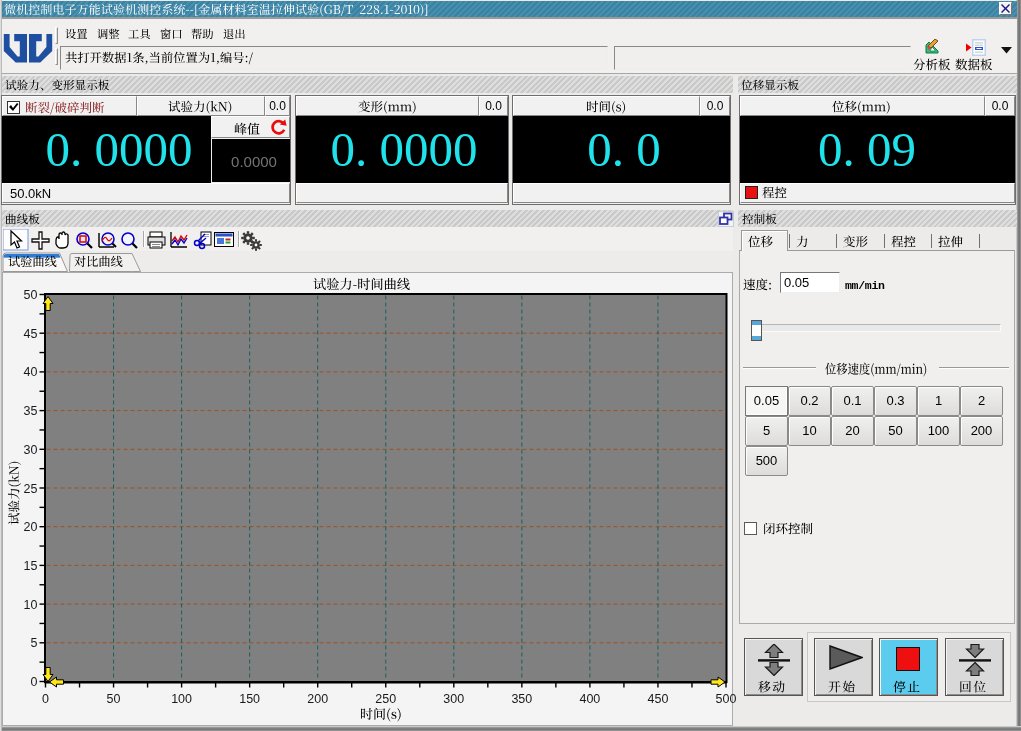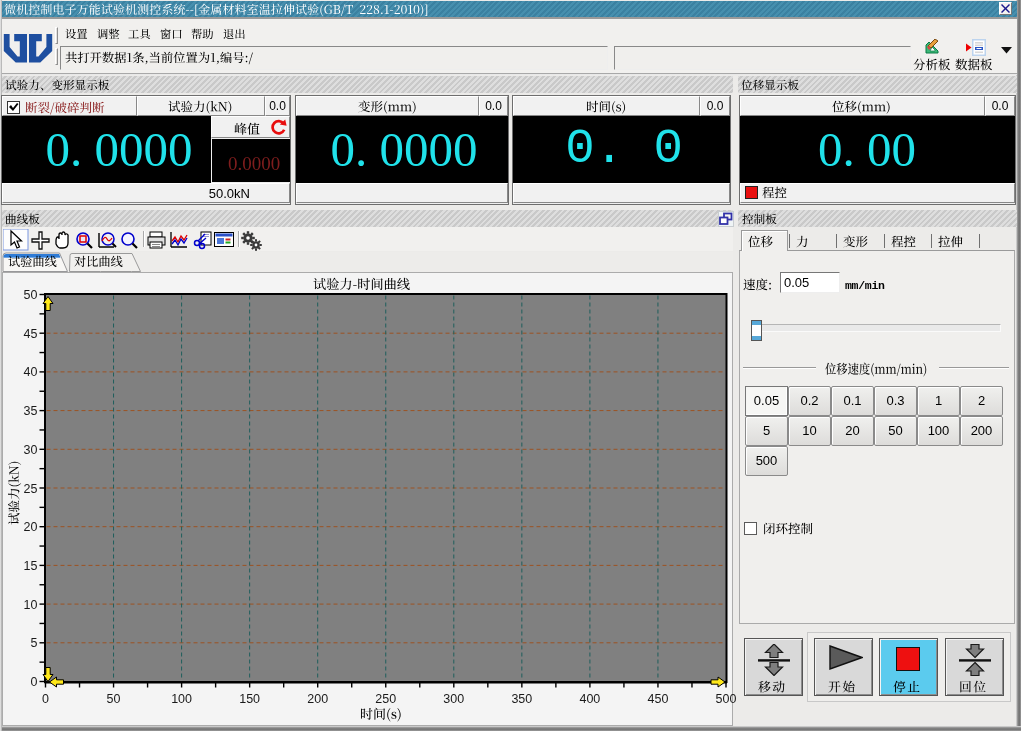--- a/index.html
+++ b/index.html
@@ -237,23 +237,23 @@
     <g transform="translate(0,11.7) scale(0.013,-0.013)" fill="#000">
       <use href="#g78"></use>
       <use href="#g79" x="1000"></use>
     </g>
   </svg>
 <svg class="a" style="left:269px;top:119px" width="18" height="17" viewBox="0 0 18 17">
 <path d="M14.6 4.6 A6.1 6.1 0 1 0 15.2 10.8" fill="none" stroke="#E80E0E" stroke-width="2.7"></path>
 <path d="M10.8 5.6 L17.6 6.8 L16.2 0.4 Z" fill="#E80E0E"></path>
 </svg>
 <div class="blk" style="left:212px;top:139px;width:78px;height:43px"></div>
-<div class="a" style="left:254px;top:153px;transform:translateX(-50%);font-family:Liberation Serif, serif;font-size:19px;color:#7f1d1d;letter-spacing:0">0.0000</div>
+<div class="a" style="left:254px;top:153px;transform:translateX(-50%);font-family:Liberation Sans, sans-serif;font-size:15px;color:#737373;letter-spacing:0">0.0000</div>
 <div class="hdr" style="left:2px;top:183px;width:288px;height:20px;border-color:#FFF #888 #888 #FFF"></div>
-<div class="a" style="left:2px;top:186px;width:248px;text-align:right;font-size:13px">50.0kN</div>
+<div class="a" style="left:10px;top:186px;width:248px;text-align:left;font-size:13px">50.0kN</div>
 <div class="pan" style="left:295px;top:95px;width:214px;height:110px"></div>
 <div class="hdr" style="left:296px;top:96px;width:183px;height:20px"></div>
 <div class="hdr" style="left:479px;top:96px;width:29px;height:20px"></div>
 <svg class="t" style="left:357.5px;top:99.8px;" width="61" height="14">
     <g transform="translate(0,11.2) scale(0.0125,-0.0125)" fill="#000">
       <use href="#g66"></use>
       <use href="#g67" x="1000"></use>
       <use href="#g23" x="2000"></use>
       <use href="#g80" x="2370"></use>
       <use href="#g80" x="3350"></use>
@@ -271,38 +271,38 @@
     <g transform="translate(0,11.2) scale(0.0125,-0.0125)" fill="#000">
       <use href="#g81"></use>
       <use href="#g82" x="1000"></use>
       <use href="#g23" x="2000"></use>
       <use href="#g83" x="2370"></use>
       <use href="#g33" x="2848"></use>
     </g>
   </svg>
 <div class="a" style="left:702px;top:99px;width:26px;height:15px;font-size:12px;text-align:center;line-height:15px">0.0</div>
 <div class="blk" style="left:513px;top:116px;width:217px;height:67px"></div>
-<div class="a" style="left:624px;top:121px;transform:translateX(-50%);font-family:Liberation Mono, monospace;font-size:49px;color:#20E2EA;letter-spacing:0;transform-origin:center;white-space:pre">0. 0</div>
+<div class="a" style="left:624px;top:121px;transform:translateX(-50%);font-family:Liberation Serif, serif;font-size:49px;color:#20E2EA;letter-spacing:0;transform-origin:center;white-space:pre">0. 0</div>
 <div class="hdr" style="left:513px;top:183px;width:217px;height:20px;border-color:#FFF #888 #888 #FFF"></div>
 <div class="pan" style="left:739px;top:95px;width:277px;height:110px"></div>
 <div class="hdr" style="left:740px;top:96px;width:245px;height:20px"></div>
 <div class="hdr" style="left:985px;top:96px;width:30px;height:20px"></div>
 <svg class="t" style="left:831.5px;top:99.8px;" width="61" height="14">
     <g transform="translate(0,11.2) scale(0.0125,-0.0125)" fill="#000">
       <use href="#g56"></use>
       <use href="#g70" x="1000"></use>
       <use href="#g23" x="2000"></use>
       <use href="#g80" x="2370"></use>
       <use href="#g80" x="3350"></use>
       <use href="#g33" x="4330"></use>
     </g>
   </svg>
 <div class="a" style="left:987px;top:99px;width:26px;height:15px;font-size:12px;text-align:center;line-height:15px">0.0</div>
 <div class="blk" style="left:740px;top:116px;width:275px;height:67px"></div>
-<div class="a" style="left:867px;top:121px;transform:translateX(-50%);font-family:'Liberation Serif',serif;font-size:49px;color:#20E2EA;letter-spacing:0;transform-origin:center;white-space:pre">0. 00</div>
+<div class="a" style="left:867px;top:121px;transform:translateX(-50%);font-family:'Liberation Serif',serif;font-size:49px;color:#20E2EA;letter-spacing:0;transform-origin:center;white-space:pre">0. 09</div>
 <div class="hdr" style="left:740px;top:183px;width:275px;height:20px;border-color:#FFF #888 #888 #FFF"></div>
 <div class="a" style="left:745px;top:186px;width:13px;height:13px;background:#E91111;border:1px solid #222"></div>
 <svg class="t" style="left:762px;top:185.8px;" width="27" height="14">
     <g transform="translate(0,11.2) scale(0.0125,-0.0125)" fill="#000">
       <use href="#g84"></use>
       <use href="#g2" x="1000"></use>
     </g>
   </svg>
 <div class="cap" style="left:2px;top:210px;width:731px"></div>
 <svg class="t" style="left:5px;top:212.6px;" width="37" height="13">

